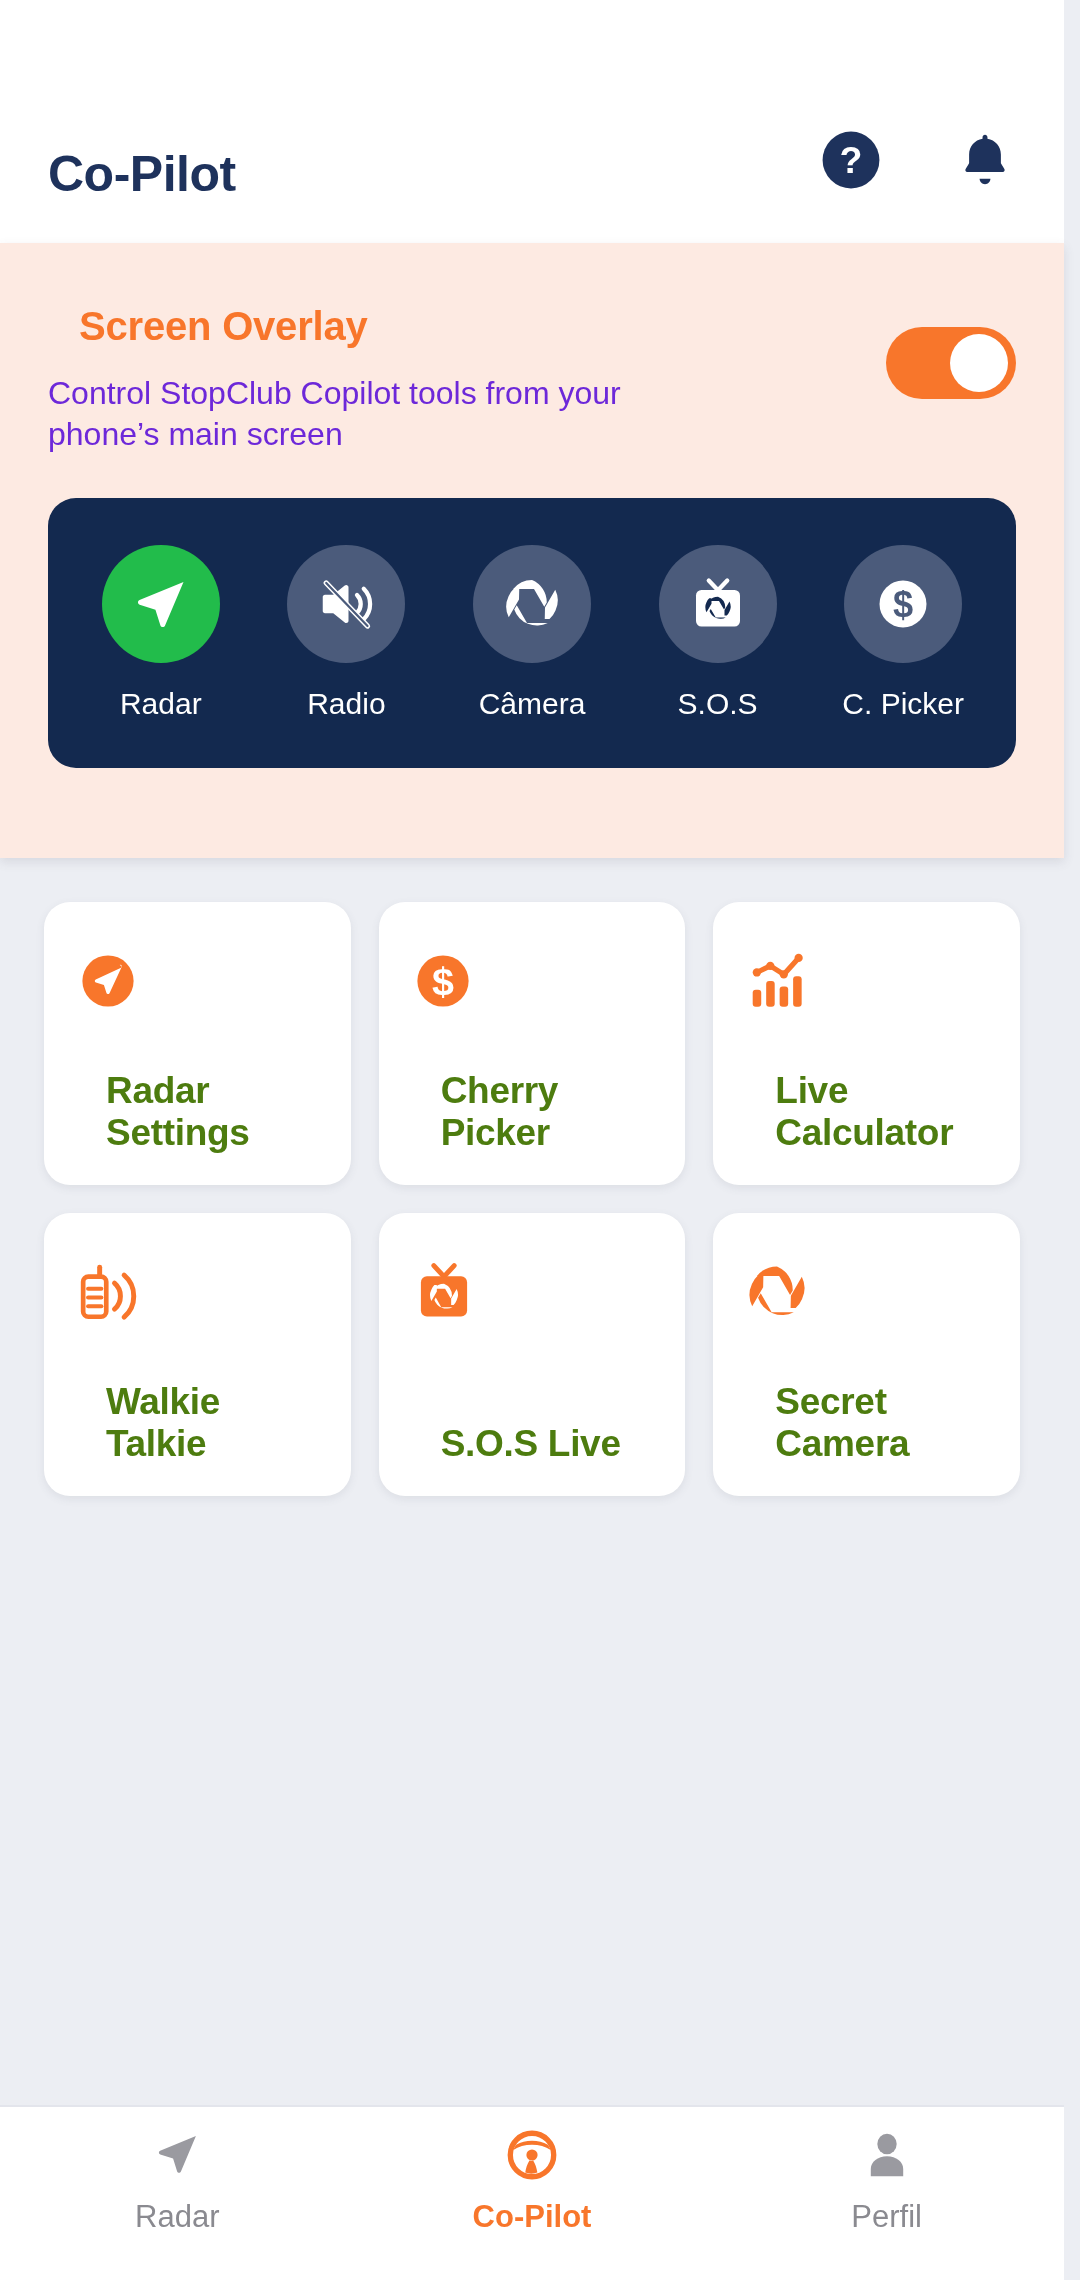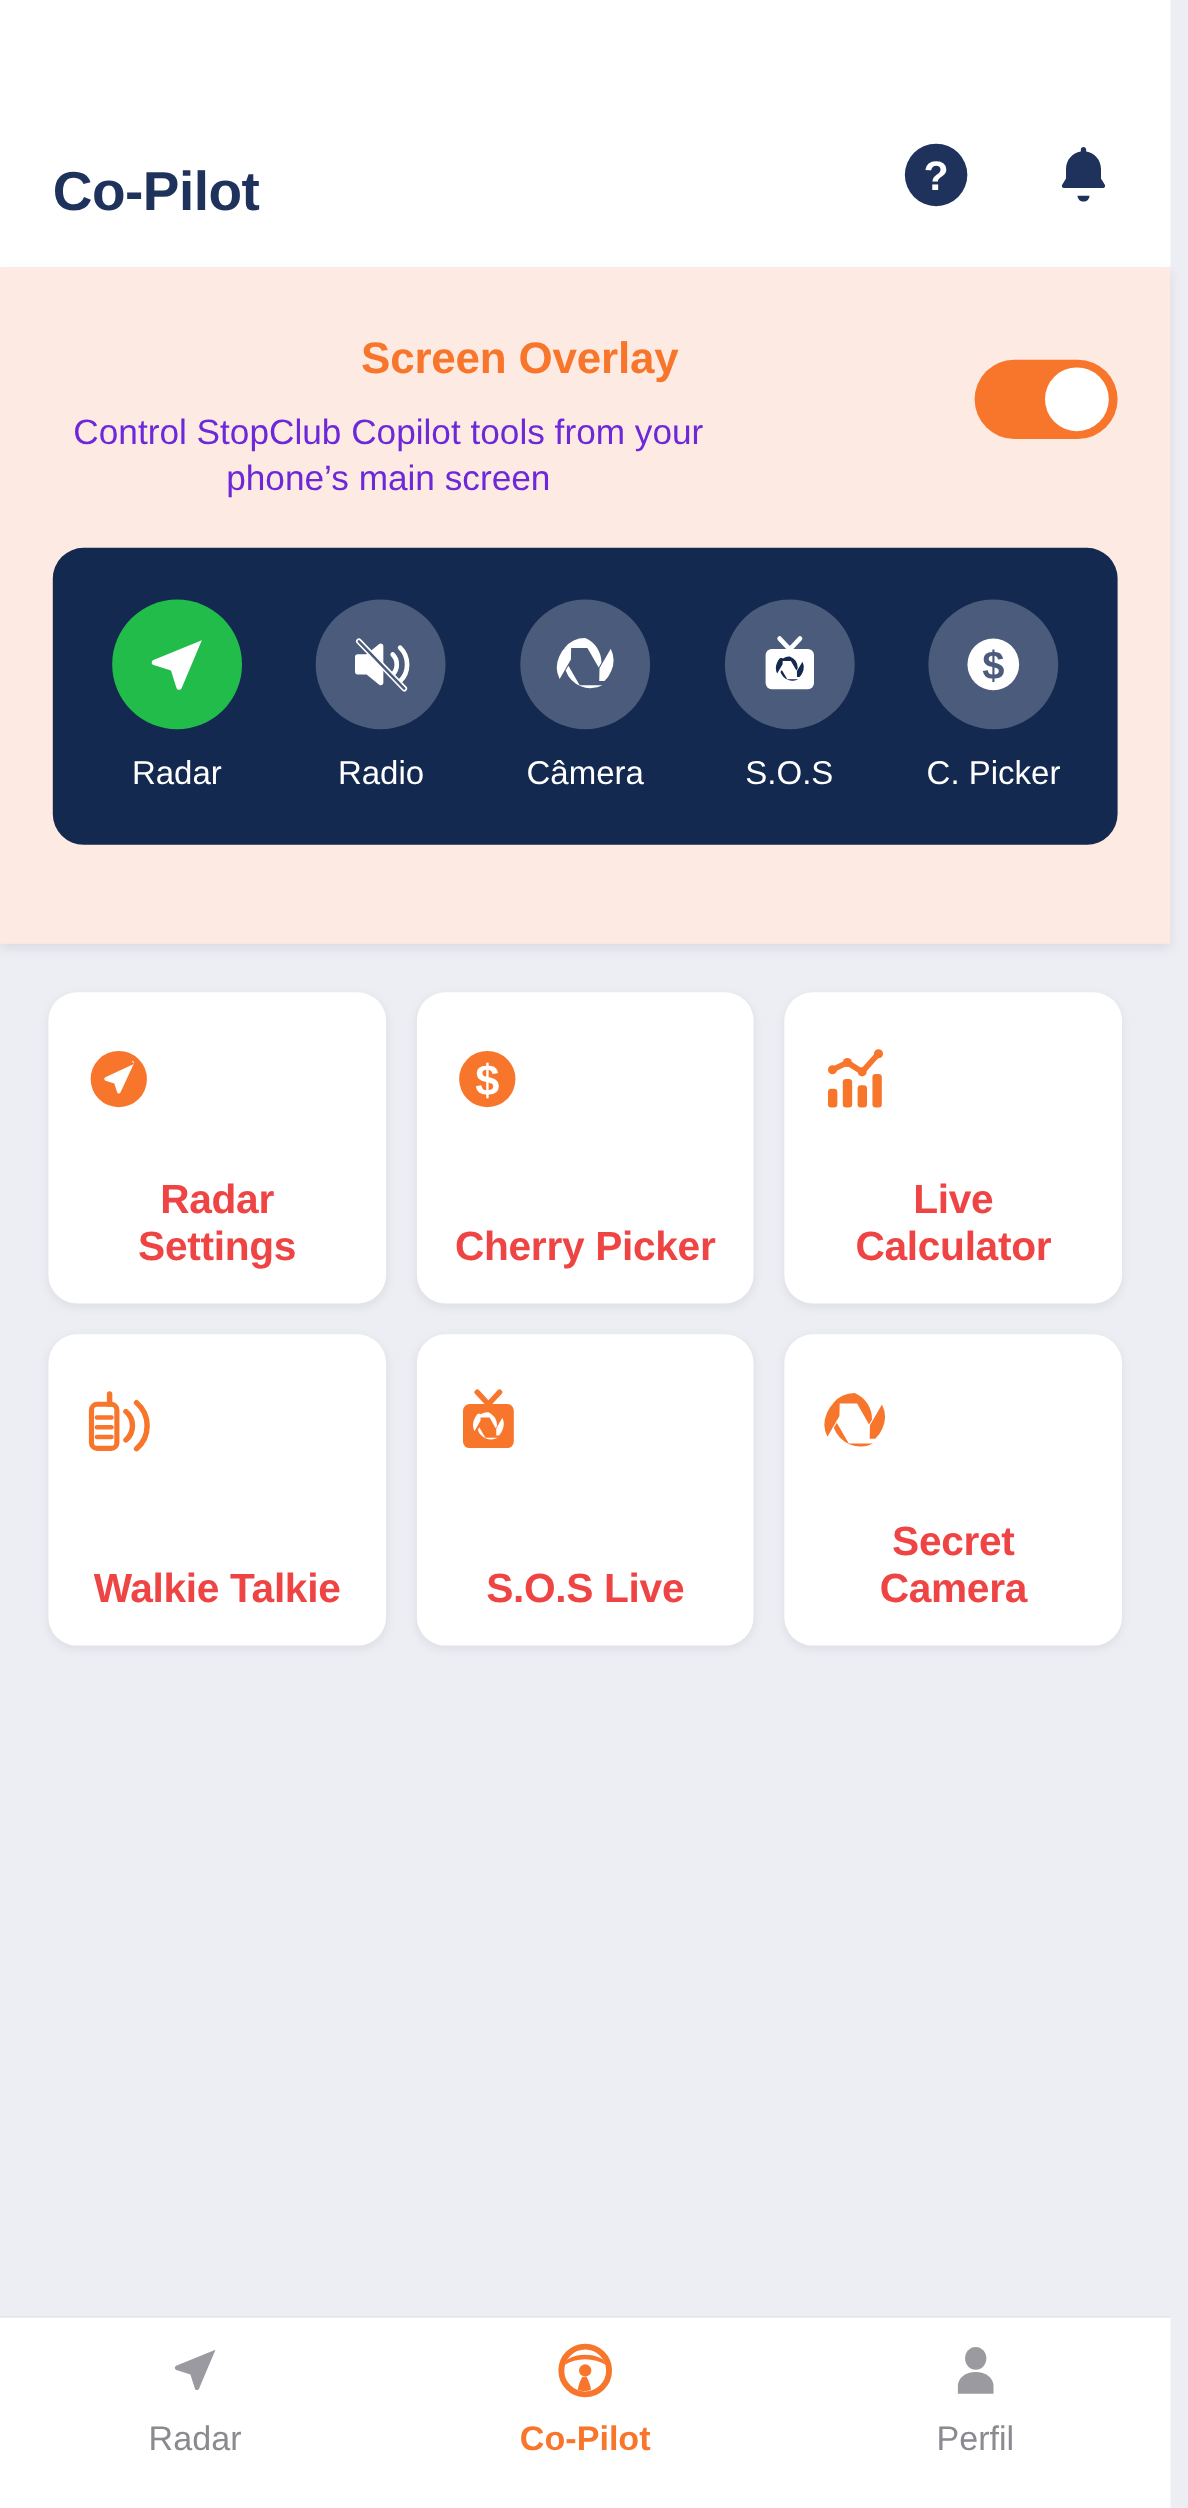--- a/index.html
+++ b/index.html
@@ -2,21 +2,21 @@
 <html><head>
 <meta charset="utf-8">
 <style>
   * { margin:0; padding:0; box-sizing:border-box; }
   html, body {
     width:1080px; height:2280px;
     font-family:"Liberation Sans", sans-serif;
     background:#eceef3;
     overflow:hidden;
   }
-  .phone { position:relative; width:1064px; height:2280px; display:flex; flex-direction:column; background:#eceef3;text-align:center; }
+  .phone { position:relative; width:1064px; height:2280px; display:flex; flex-direction:column; background:#eceef3; }
 
   
   .header {
     background:#ffffff;
     height:243px;
     flex:0 0 243px;
     display:flex;
     align-items:flex-end;
     padding:0 48px 44px 48px;
     position:relative;
@@ -133,23 +133,24 @@
     padding:42px 32px 32px 32px;
     display:flex;
     flex-direction:column;
     box-shadow:0 3px 9px rgba(80,85,110,0.10);
   }
   .tile-icon { height:74px; display:flex; align-items:center; }
   .tile-label {
     margin-top:auto;
     font-size:37px;
     font-weight:bold;
-    color:#ef4444;
+    color:#4d7c0f;
     line-height:1.12;
     letter-spacing:-0.3px;
+    margin-left:30px;
   }
 
   
   .bottom-nav {
     flex:0 0 175px;
     background:#ffffff;
     border-top:2px solid #e3e5ec;
     display:flex;
     align-items:center;
     padding-bottom:26px;

